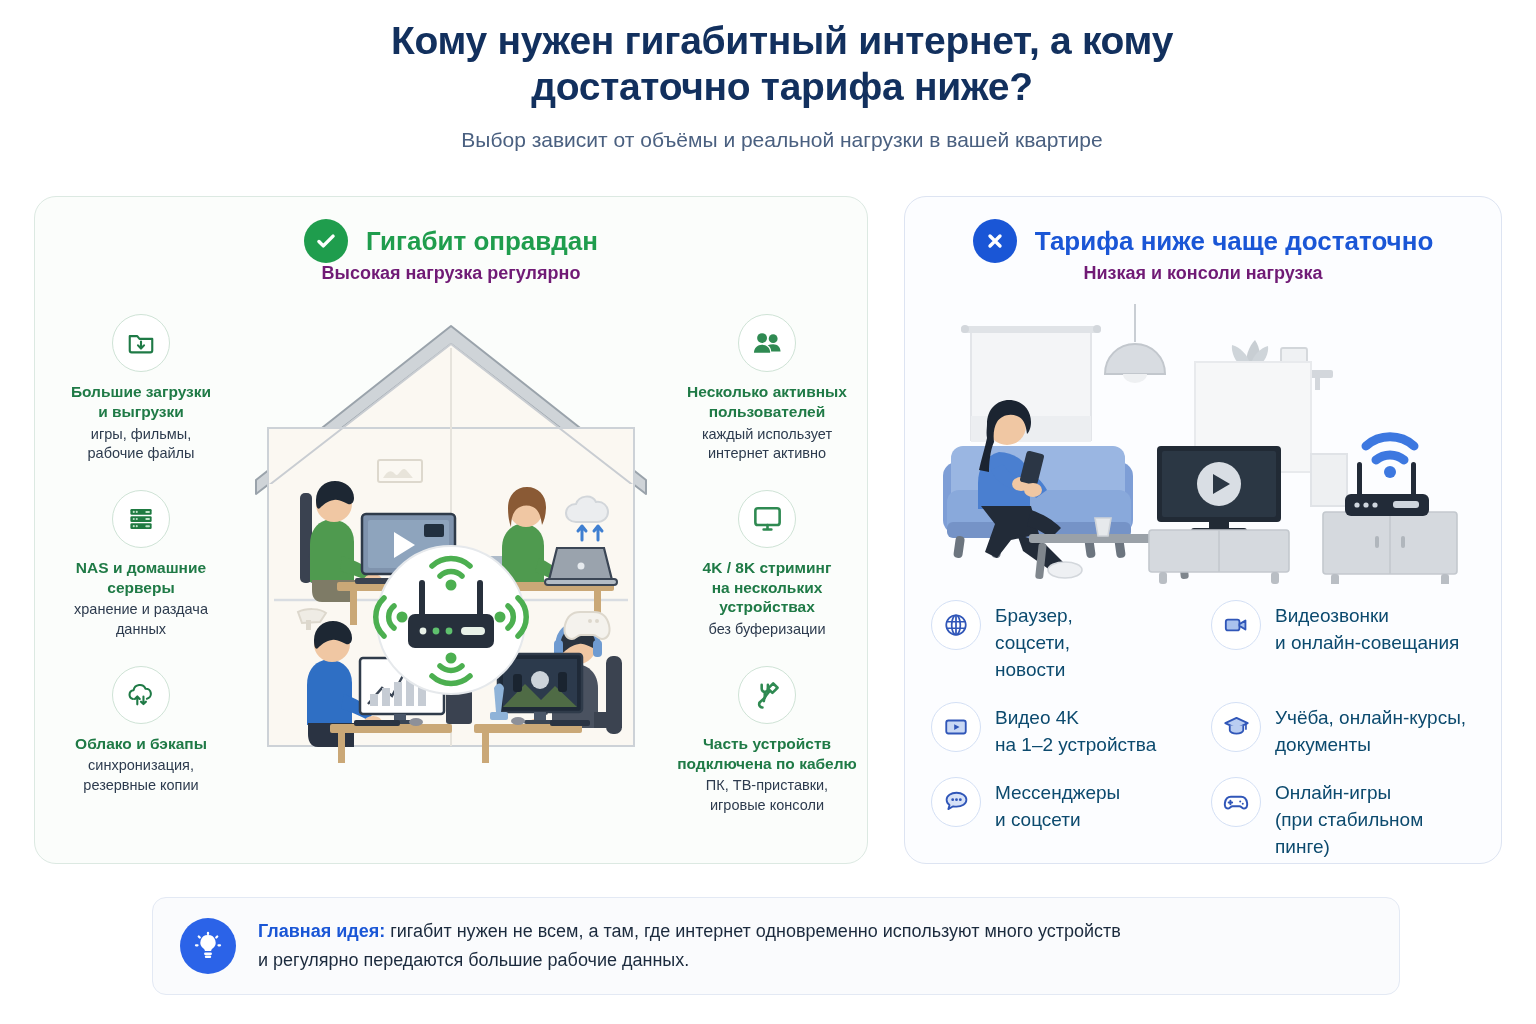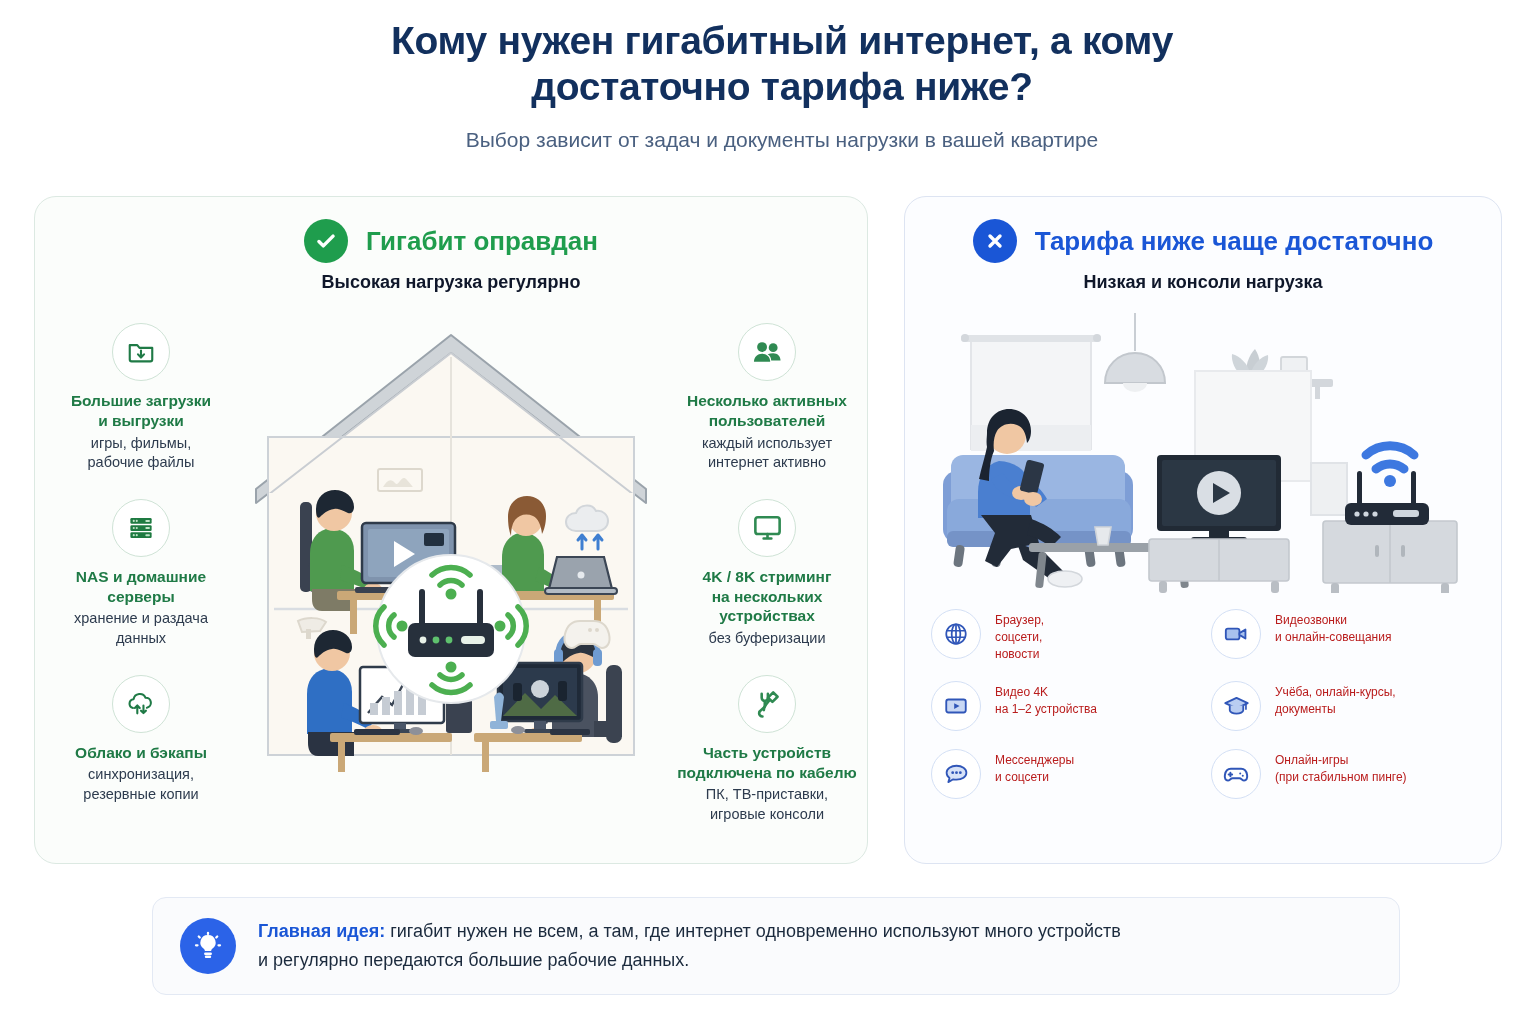--- a/index.html
+++ b/index.html
@@ -43,22 +43,22 @@
     width: 44px; height: 44px; border-radius: 50%;
     display: flex; align-items: center; justify-content: center;
     flex: 0 0 auto;
   }
   .badge-ok { background: #1f9d4d; }
   .badge-no { background: #1a56d6; }
   .panel-head-title { font-size: 26px; font-weight: bold; text-align: right; }
   .panel-left  .panel-head-title { color: #1f9d4d; }
   .panel-right .panel-head-title { color: #1a56d6; }
   .panel-sub {
-    text-align: center; margin-top: 9px;
-    font-size: 18px; font-weight: bold; color: #0f172a;
+    text-align: center; 
+    font-size: 18px; font-weight: bold; color: #701a75;
   }
 
   
   .left-body {
     display: flex; margin-top: 16px; height: 560px;
   }
   .feat-col { width: 196px; padding-top: 14px; }
   .feat-col-left  { margin-left: 8px; }
   .feat-col-right { margin-left: 6px; }
   .feature { text-align: center; margin-bottom: 26px; }
@@ -86,21 +86,21 @@
     display: grid; grid-template-columns: 1fr 1fr;
     column-gap: 14px; row-gap: 18px;
     padding: 16px 24px 0 26px;
   }
   .r-item { display: flex; align-items: flex-start; gap: 14px; }
   .r-ico {
     width: 50px; height: 50px; border-radius: 50%; flex: 0 0 auto;
     border: 1.5px solid #d4e0f5; background: #fff;
     display: flex; align-items: center; justify-content: center;
   }
-  .r-text { font-size: 12px; color: #b91c1c; line-height: 1.42; padding-top: 3px; }
+  .r-text { font-size: 19px; color: #0c4a6e; line-height: 1.42; padding-top: 3px; }
 
   
   .footer {
     position: absolute; left: 152px; top: 897px;
     width: 1248px; height: 98px;
     background: #fafbfd; border: 1.5px solid #e3e9f4; border-radius: 14px;
     display: flex; align-items: center; gap: 22px; padding: 0 27px;
   }
   .bulb {
     width: 56px; height: 56px; border-radius: 50%; background: #2b63e8;
@@ -109,21 +109,21 @@
   .footer-text { font-size: 18px; color: #1b2a3d; line-height: 1.62; }
   .footer-strong { color: #1a56d6; font-weight: bold; }
 </style>
 </head>
 <body>
 
 <div class="page">
 
   <div class="header">
     <h1 class="title">Кому нужен гигабитный интернет, а кому достаточно тарифа ниже?</h1>
-    <div class="subtitle">Выбор зависит от задач и документы нагрузки в вашей квартире</div>
+    <div class="subtitle">Выбор зависит от объёмы и реальной нагрузки в вашей квартире</div>
   </div>
 
   <div class="panels">
 
     <section class="panel panel-left">
       <div class="panel-head">
         <div class="badge badge-ok">
           <svg width="26" height="26" viewBox="0 0 24 24" fill="none">
             <path d="M5.5 12.5l4 4 9-9" stroke="#fff" stroke-width="3.2" stroke-linecap="round" stroke-linejoin="round"></path>
           </svg>

